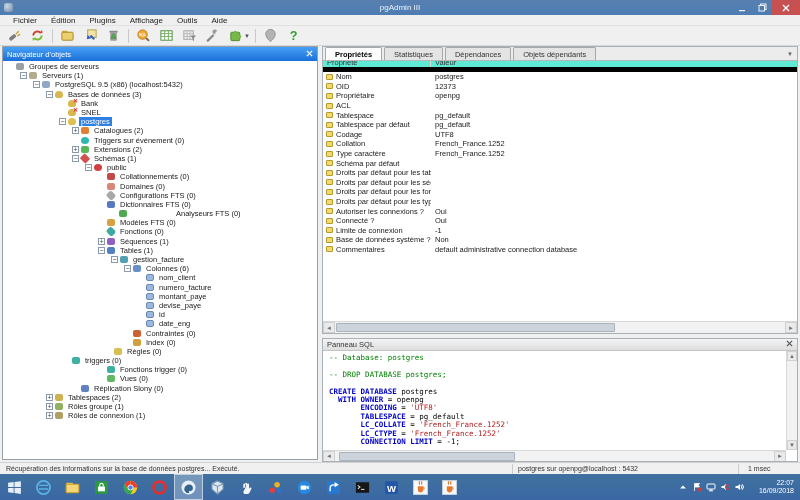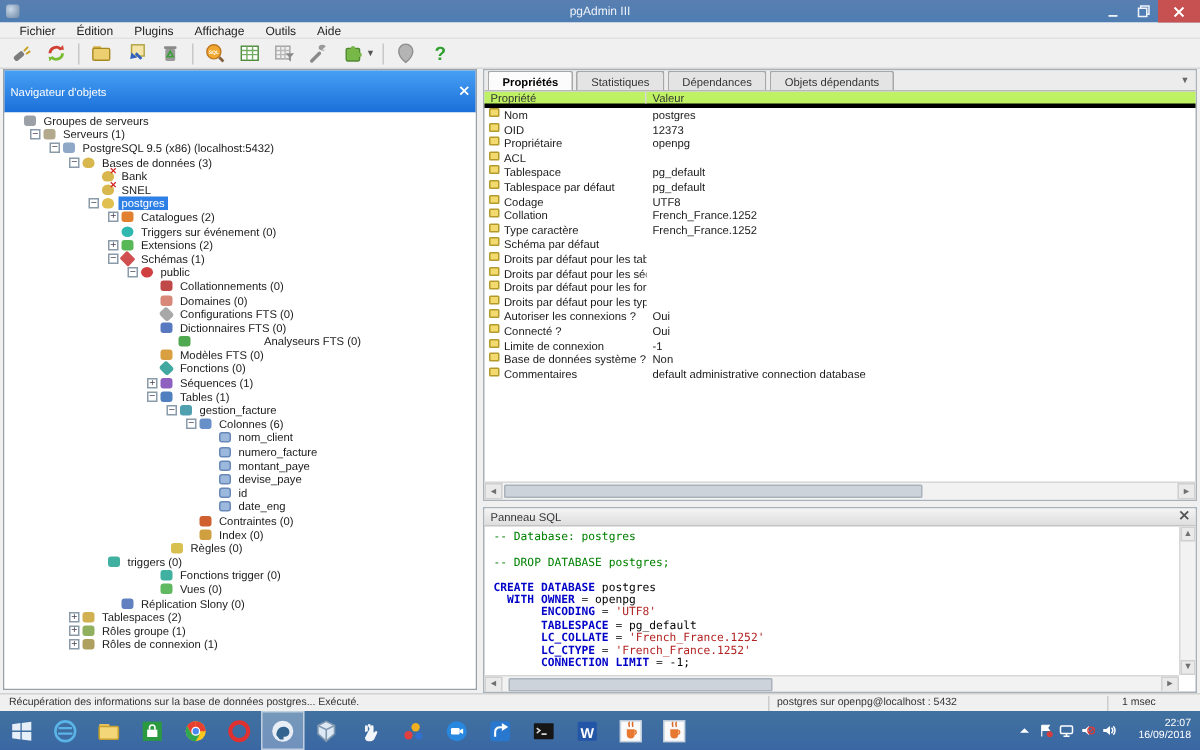--- a/index.html
+++ b/index.html
@@ -30,21 +30,21 @@
   #toolbar{position:absolute; left:0; top:26px; width:800px; height:20px; background:#f0f0f0;
     display:flex; align-items:center; padding-left:3px; border-bottom:1px solid #d8d8d8;}
   .tbtn{width:23px; height:18px; display:flex; align-items:center; justify-content:center; border-radius:2px;}
   .tbtn svg{width:15px; height:15px; display:block;}
   .tsep{width:1px; height:14px; background:#c8c8c8; margin:0 3px;}
   .tdrop{font-size:6px; color:#555; margin-left:-3px; margin-right:2px;}
 
   
   #objbrowser{position:absolute; left:2px; top:46px; width:316px; height:414px;
     border:1px solid #98a0a8; background:#fff; display:flex; flex-direction:column;}
-  #obj-header{height:28px; background:linear-gradient(var(--panelhdr1),var(--panelhdr2));
+  #obj-header{height:14px; background:linear-gradient(var(--panelhdr1),var(--panelhdr2));
     color:#fff; display:flex; align-items:center; padding:0 4px; font-size:7.5px; flex:0 0 auto;}
   #obj-header .hx{margin-left:auto;}
   #tree{flex:1; overflow:hidden; padding-top:1px; background:#fff;}
   .trow{height:9.2px; display:flex; align-items:center; white-space:nowrap;}
   .toggle{width:7px; height:7px; border:1px solid #8a9aa8; background:#fff; color:#445;
     font-size:7px; line-height:5px; text-align:center; margin-right:2px; flex:0 0 auto;}
   .toggle.none{border:none; background:transparent;}
   .ticon{width:8px; height:7px; border-radius:2px; margin-right:3px; flex:0 0 auto; position:relative;}
   .ticon .xmark{position:absolute; right:-2px; top:-2px; color:#d51f1f; font-size:6px; font-weight:bold; line-height:6px;}
   .tlabel{font-size:7.5px; padding:0 2px;}
@@ -68,26 +68,26 @@
 
   
   #propspanel{position:absolute; left:322px; top:46px; width:476px; height:288px;
     border:1px solid #a8b0b8; background:#fff; display:flex; flex-direction:column;}
   #tabsrow{height:14px; background:#ececec; display:flex; align-items:flex-end; flex:0 0 auto;
     border-bottom:1px solid #b8b8b8; position:relative;}
   .tab{padding:2px 9px 1px; font-size:7.5px; border:1px solid #a8a8a8; border-bottom:none;
     background:#e4e4e4; margin-left:2px; border-radius:2px 2px 0 0; color:#333;}
   .tab.active{background:#fcfcfc; font-weight:bold; color:#000;}
   #tab-overflow{position:absolute; right:4px; top:4px; font-size:6px; color:#666;}
-  #gridhead{height:11px; display:flex; background:#bef264; border-bottom:3px solid #000000;
-    font-size:7.5px; color:#333; flex:0 0 auto;}
+  #gridhead{height:11px; display:flex; background:#5eead4; border-bottom:5px solid #000000;
+    font-size:7.5px; color:#333; flex:0 0 auto;align-items:flex-end;}
   #gridhead .gh-name{width:108px; padding-left:4px; border-right:1px solid #d8d8d8;}
   #gridhead .gh-value{flex:1; padding-left:4px;}
   #proprows{flex:1; overflow:hidden;}
-  .prow{height:9.6px; display:flex; align-items:flex-start; font-size:7.5px;}
+  .prow{height:9.6px; display:flex; align-items:center; font-size:7.5px;}
   .prop-icon{width:7px; height:6px; background:#f2da6e; border:1px solid #b39a2a; border-radius:1px;
     margin:0 3px 0 3px; flex:0 0 auto;}
   .pname{width:95px; overflow:hidden; white-space:nowrap;}
   .pvalue{flex:1; padding-left:4px; overflow:hidden; white-space:nowrap;}
   .hscroll{height:12px; background:#f2f2f2; border-top:1px solid #d8d8d8; display:flex; align-items:center; flex:0 0 auto;}
   .sarrow{width:12px; height:11px; display:flex; align-items:center; justify-content:center;
     font-size:6px; color:#707070; background:#eaeaea; border:1px solid #d0d0d0;}
   .sthumb{height:9px; background:#cdd3da; border:1px solid #aab2bb; border-radius:1px;}
   .strack{flex:1; height:11px; position:relative; display:flex; align-items:center;}
 

